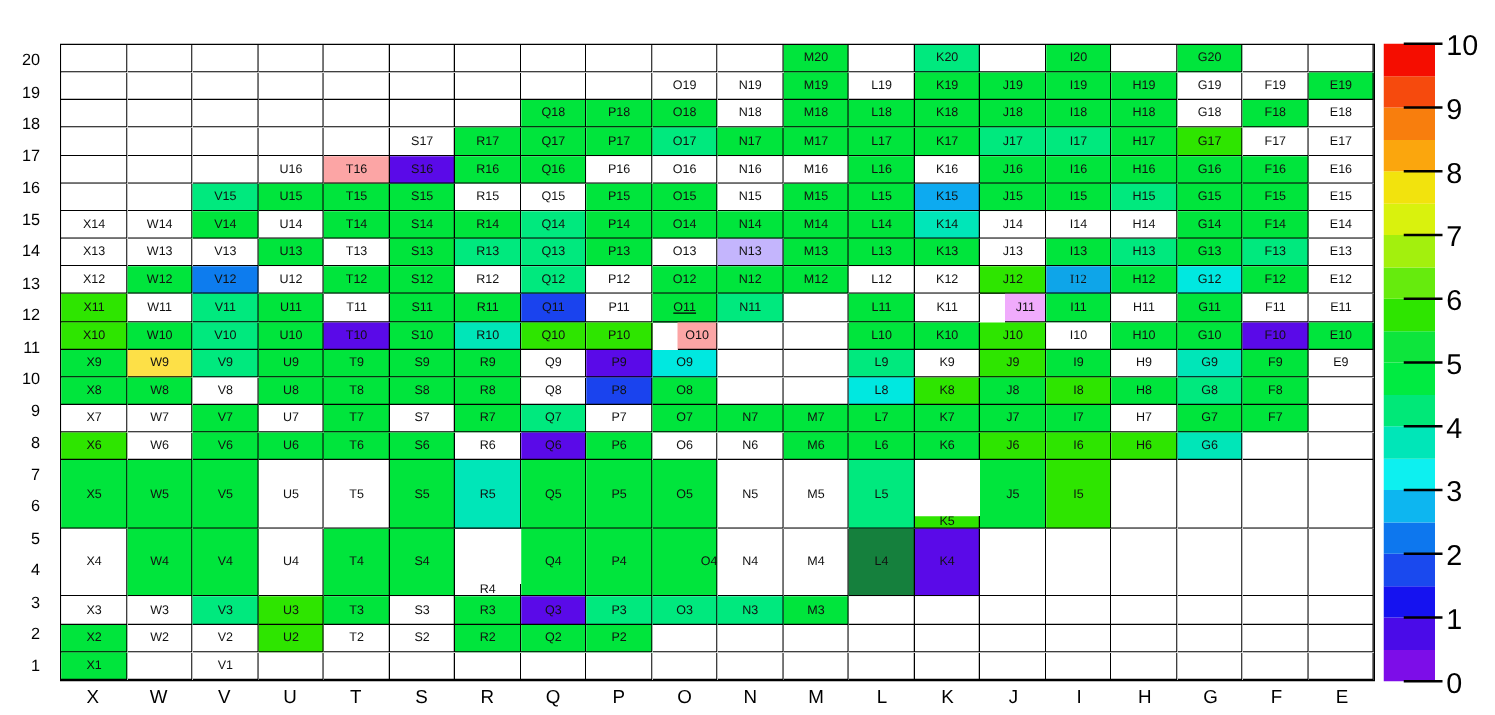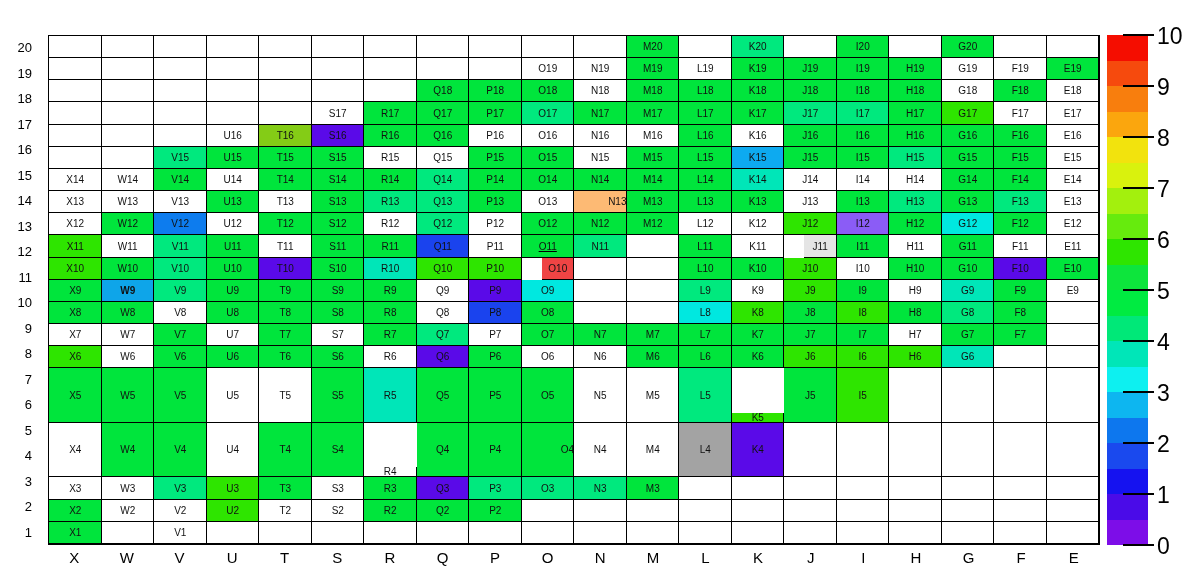--- a/index.html
+++ b/index.html
@@ -228,21 +228,21 @@
       </div>
       <div class="cell" style="background: rgb(255, 255, 255);">
         <span class="cell-label">E17</span>
       </div>
       <div class="cell" style="background: rgb(255, 255, 255);"></div>
       <div class="cell" style="background: rgb(255, 255, 255);"></div>
       <div class="cell" style="background: rgb(255, 255, 255);"></div>
       <div class="cell" style="background: rgb(255, 255, 255);">
         <span class="cell-label">U16</span>
       </div>
-      <div class="cell" style="background: #84cc16;">
+      <div class="cell" style="background: #fca5a5;">
         <span class="cell-label">T16</span>
       </div>
       <div class="cell" style="background: rgb(90, 10, 232);">
         <span class="cell-label">S16</span>
       </div>
       <div class="cell" style="background: rgb(0, 229, 60);">
         <span class="cell-label">R16</span>
       </div>
       <div class="cell" style="background: rgb(0, 229, 60);">
         <span class="cell-label">Q16</span>
@@ -422,21 +422,21 @@
       </div>
       <div class="cell" style="background: rgb(0, 233, 126);">
         <span class="cell-label">Q13</span>
       </div>
       <div class="cell" style="background: rgb(0, 229, 60);">
         <span class="cell-label">P13</span>
       </div>
       <div class="cell" style="background: rgb(255, 255, 255);">
         <span class="cell-label">O13</span>
       </div>
-      <div class="cell" style="background: #fdba74; justify-content: flex-end;">
+      <div class="cell" style="background: #c4b5fd;">
         <span class="cell-label">N13</span>
       </div>
       <div class="cell" style="background: rgb(0, 229, 60);">
         <span class="cell-label">M13</span>
       </div>
       <div class="cell" style="background: rgb(0, 229, 60);">
         <span class="cell-label">L13</span>
       </div>
       <div class="cell" style="background: rgb(0, 229, 60);">
         <span class="cell-label">K13</span>
@@ -497,21 +497,21 @@
       </div>
       <div class="cell" style="background: rgb(255, 255, 255);">
         <span class="cell-label">L12</span>
       </div>
       <div class="cell" style="background: rgb(255, 255, 255);">
         <span class="cell-label">K12</span>
       </div>
       <div class="cell" style="background: rgb(46, 229, 0);">
         <span class="cell-label">J12</span>
       </div>
-      <div class="cell" style="background: #8b5cf6;">
+      <div class="cell" style="background: #0ea5e9; font-family: Liberation Serif, serif;">
         <span class="cell-label">I12</span>
       </div>
       <div class="cell" style="background: rgb(0, 229, 60);">
         <span class="cell-label">H12</span>
       </div>
       <div class="cell" style="background: rgb(0, 232, 224);">
         <span class="cell-label">G12</span>
       </div>
       <div class="cell" style="background: rgb(0, 229, 60);">
         <span class="cell-label">F12</span>
@@ -552,21 +552,21 @@
       <div class="cell" style="background: rgb(0, 233, 126);">
         <span class="cell-label">N11</span>
       </div>
       <div class="cell" style="background: rgb(255, 255, 255);"></div>
       <div class="cell" style="background: rgb(0, 229, 60);">
         <span class="cell-label">L11</span>
       </div>
       <div class="cell" style="background: rgb(255, 255, 255);">
         <span class="cell-label">K11</span>
       </div>
-      <div class="cell" style="background: #e5e5e5; margin-left: 20px;">
+      <div class="cell" style="background: #f0abfc; margin-left: 20px;">
         <span class="cell-label">J11</span>
       </div>
       <div class="cell" style="background: rgb(0, 229, 60);">
         <span class="cell-label">I11</span>
       </div>
       <div class="cell" style="background: rgb(255, 255, 255);">
         <span class="cell-label">H11</span>
       </div>
       <div class="cell" style="background: rgb(0, 229, 60);">
         <span class="cell-label">G11</span>
@@ -597,21 +597,21 @@
       </div>
       <div class="cell" style="background: rgb(0, 230, 184);">
         <span class="cell-label">R10</span>
       </div>
       <div class="cell" style="background: rgb(46, 229, 0);">
         <span class="cell-label">Q10</span>
       </div>
       <div class="cell" style="background: rgb(46, 229, 0);">
         <span class="cell-label">P10</span>
       </div>
-      <div class="cell" style="background: #ef4444; margin-left: 20px;">
+      <div class="cell" style="background: #fca5a5; margin-left: 20px;">
         <span class="cell-label">O10</span>
       </div>
       <div class="cell" style="background: rgb(255, 255, 255);"></div>
       <div class="cell" style="background: rgb(255, 255, 255);"></div>
       <div class="cell" style="background: rgb(0, 229, 60);">
         <span class="cell-label">L10</span>
       </div>
       <div class="cell" style="background: rgb(0, 229, 60);">
         <span class="cell-label">K10</span>
       </div>
@@ -629,21 +629,21 @@
       </div>
       <div class="cell" style="background: rgb(90, 10, 232);">
         <span class="cell-label">F10</span>
       </div>
       <div class="cell" style="background: rgb(0, 229, 60);">
         <span class="cell-label">E10</span>
       </div>
       <div class="cell" style="background: rgb(0, 229, 60);">
         <span class="cell-label">X9</span>
       </div>
-      <div class="cell" style="background: #0ea5e9; font-weight: bold;">
+      <div class="cell" style="background: #fde047;">
         <span class="cell-label">W9</span>
       </div>
       <div class="cell" style="background: rgb(0, 233, 126);">
         <span class="cell-label">V9</span>
       </div>
       <div class="cell" style="background: rgb(0, 229, 60);">
         <span class="cell-label">U9</span>
       </div>
       <div class="cell" style="background: rgb(0, 229, 60);">
         <span class="cell-label">T9</span>
@@ -938,21 +938,21 @@
       </div>
       <div class="cell" style="background: rgb(0, 229, 60); justify-content: flex-end;">
         <span class="cell-label">O4</span>
       </div>
       <div class="cell" style="background: rgb(255, 255, 255);">
         <span class="cell-label">N4</span>
       </div>
       <div class="cell" style="background: rgb(255, 255, 255);">
         <span class="cell-label">M4</span>
       </div>
-      <div class="cell" style="background: #a3a3a3;">
+      <div class="cell" style="background: #15803d;">
         <span class="cell-label">L4</span>
       </div>
       <div class="cell" style="background: rgb(90, 10, 232);">
         <span class="cell-label">K4</span>
       </div>
       <div class="cell" style="background: rgb(255, 255, 255);"></div>
       <div class="cell" style="background: rgb(255, 255, 255);"></div>
       <div class="cell" style="background: rgb(255, 255, 255);"></div>
       <div class="cell" style="background: rgb(255, 255, 255);"></div>
       <div class="cell" style="background: rgb(255, 255, 255);"></div>

